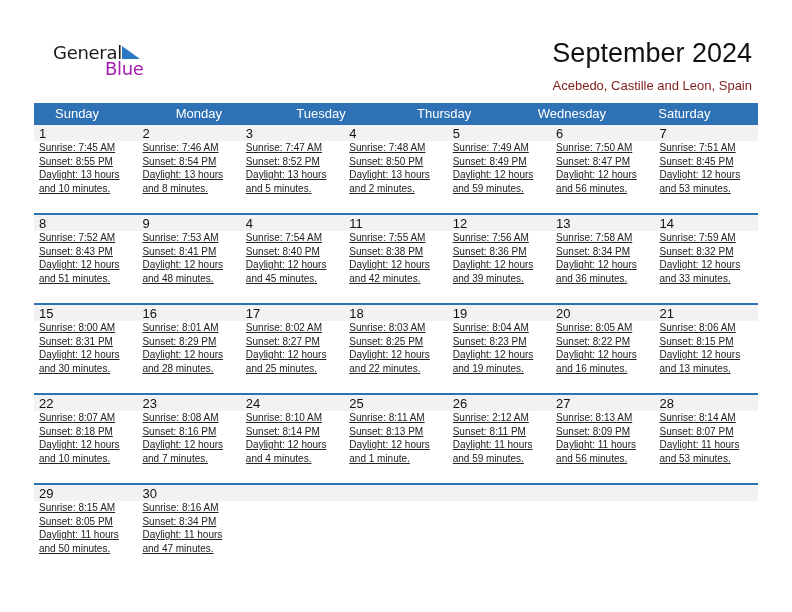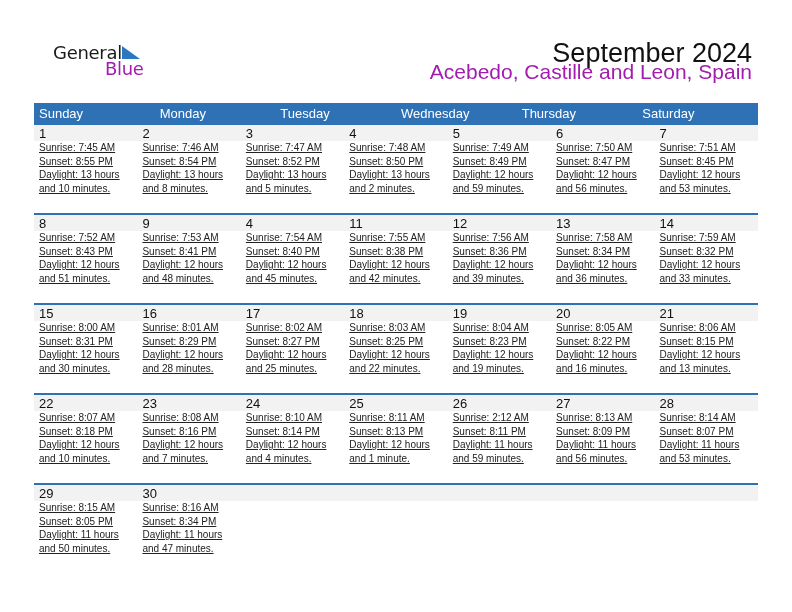--- a/index.html
+++ b/index.html
@@ -2,24 +2,24 @@
 <html><head>
 <meta charset="utf-8">
 <style>
   html, body { margin:0; padding:0; background:#ffffff; }
   body { width:792px; height:612px; position:relative; overflow:hidden; font-family:"Liberation Sans", sans-serif; color:#222; }
   .logo { position:absolute; left:37px; top:42px; width:100px; height:40px;margin-left:16px; }
   .logo-general { position:absolute; left:0; top:0; font-family:"DejaVu Sans", sans-serif; font-size:18px; color:#1a1a1a; letter-spacing:-0.3px; }
   .logo-blue { position:absolute; left:52px; top:16px; font-family:"DejaVu Sans", sans-serif; font-size:18px; color:#a21caf; letter-spacing:-0.3px; }
   .logo-tri { position:absolute; left:69px; top:4px; width:0; height:0; border-left:18px solid transparent; border-bottom:13px solid #2a79c0; transform:scaleX(-1); }
   .title { position:absolute; right:40px; top:38px; font-size:27px; color:#111; font-family:"Liberation Sans", sans-serif; }
-  .subtitle { position:absolute; right:40px; top:60px; font-size:21px; color:#a21caf; }
+  .subtitle { position:absolute; right:40px; top:78px; font-size:13px; color:#7f1d1d; }
   .cal { position:absolute; left:34px; top:103px; width:724px; }
   .head { display:flex; background:#2e71b5; height:22px; }
-  .head div { flex:1; color:#fff; font-size:13px; line-height:22px; padding-left:5px; }
+  .head div { flex:1; color:#fff; font-size:13px; line-height:22px; padding-left:5px;margin-left:16px; }
   .week { border-top:2px solid #2e71b5; height:88px; }
   .week.first { border-top:none; }
   .daynums { display:flex; background:#f2f2f2; height:16px; }
   .daynums div { flex:1; font-size:13px; line-height:17px; padding-left:5px; color:#111; }
   .daybody { display:flex; }
   .cell { flex:1; padding-left:5px; font-size:10px; line-height:13.6px; color:#222;text-decoration:underline; }
   .cell div { white-space:nowrap; }
 </style>
 </head>
 <body>
@@ -31,22 +31,22 @@
 </div>
 
 <div class="title">September 2024</div>
 <div class="subtitle">Acebedo, Castille and Leon, Spain</div>
 
 <div class="cal">
   <div class="head">
     <div>Sunday</div>
     <div>Monday</div>
     <div>Tuesday</div>
+    <div>Thursday</div>
     <div>Wednesday</div>
-    <div>Thursday</div>
     <div>Saturday</div>
   </div>
   <div id="weeks">
       <div class="week first">
         <div class="daynums">
           <div>1</div>
           <div>2</div>
           <div>3</div>
           <div>4</div>
           <div>5</div>

